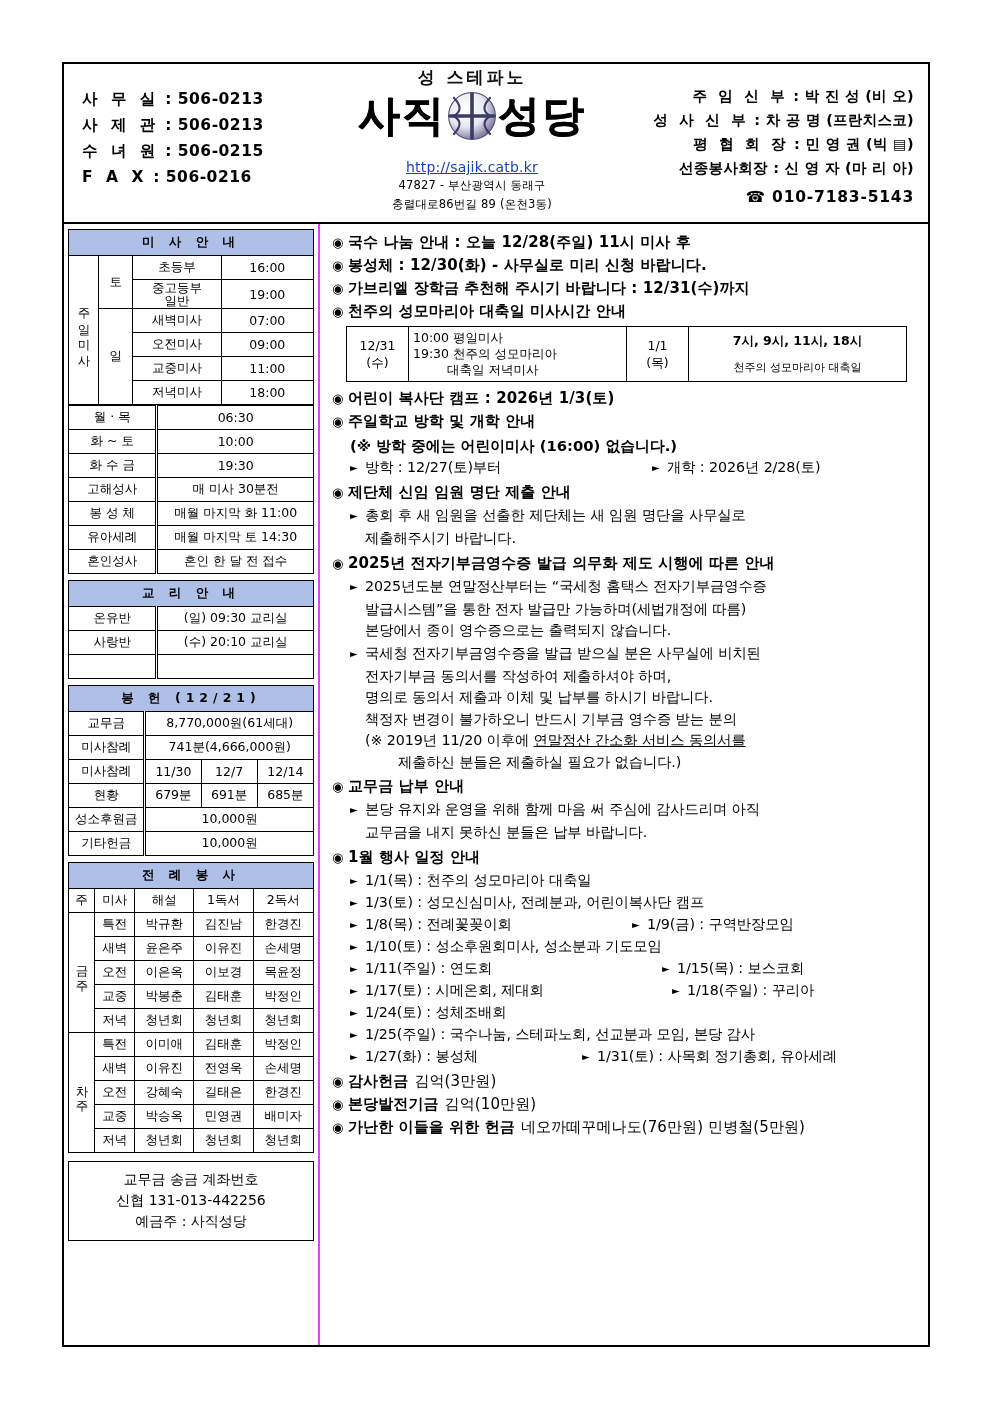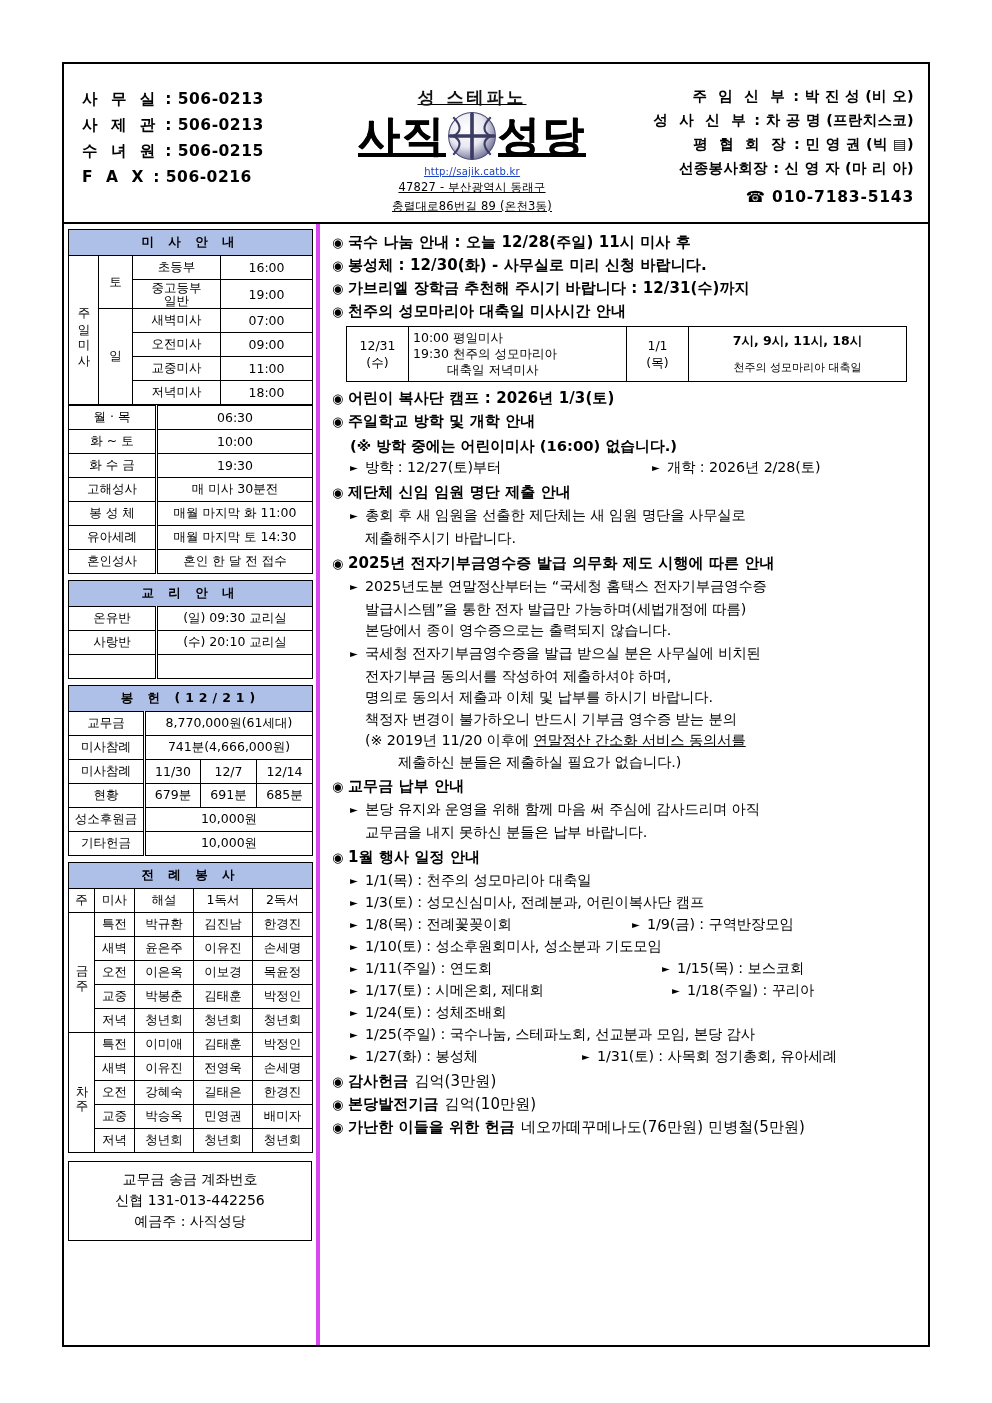--- a/index.html
+++ b/index.html
@@ -54,22 +54,21 @@
     line-height: 26px;
     white-space: nowrap;
   }
   .hdr-left .lbl { letter-spacing: 4px; }
 
   .hdr-mid {
     width: 340px;
     position: relative;
     text-align: center;
     box-sizing: border-box;
-    padding-top: 20px;
-    text-decoration: underline;
+    padding-top: 0;
   }
   .saint-name {
     font-size: 17px;
     font-weight: bold;
     letter-spacing: 3px;
     color: #111;
     margin-top: 2px;
   }
   .bigtitle-row {
     display: flex;
@@ -85,25 +84,25 @@
     line-height: 48px;
     color: #000;
     -webkit-text-stroke: 0.6px #000;
   }
   .emblem {
     width: 52px;
     height: 52px;
     flex: 0 0 52px;
   }
   .site-url {
-    font-size: 10px;
+    font-size: 14px;
     color: #1a3fbf;
     text-decoration: underline;
     letter-spacing: 0.2px;
-    margin-top: 1px;
+    margin-top: 14px;
   }
   .addr {
     font-size: 11.5px;
     letter-spacing: 0.2px;
     margin-top: 3px;
     white-space: nowrap;
   }
   .addr2 {
     font-size: 11.5px;
     letter-spacing: 0.2px;
@@ -148,21 +147,21 @@
     left: 0;
     top: 160px;
     width: 100%;
     bottom: 0;
     display: flex;
     box-sizing: border-box;
   }
   .col-left {
     width: 256px;
     flex: 0 0 256px;
-    border-right: 4px solid #d946ef;
+    border-right: 2px solid #d946ef;
     box-sizing: border-box;
     padding: 5px 4px 4px 4px;
   }
   .col-right {
     flex: 1;
     box-sizing: border-box;
     padding: 8px 8px 4px 12px;
   }
 
   

